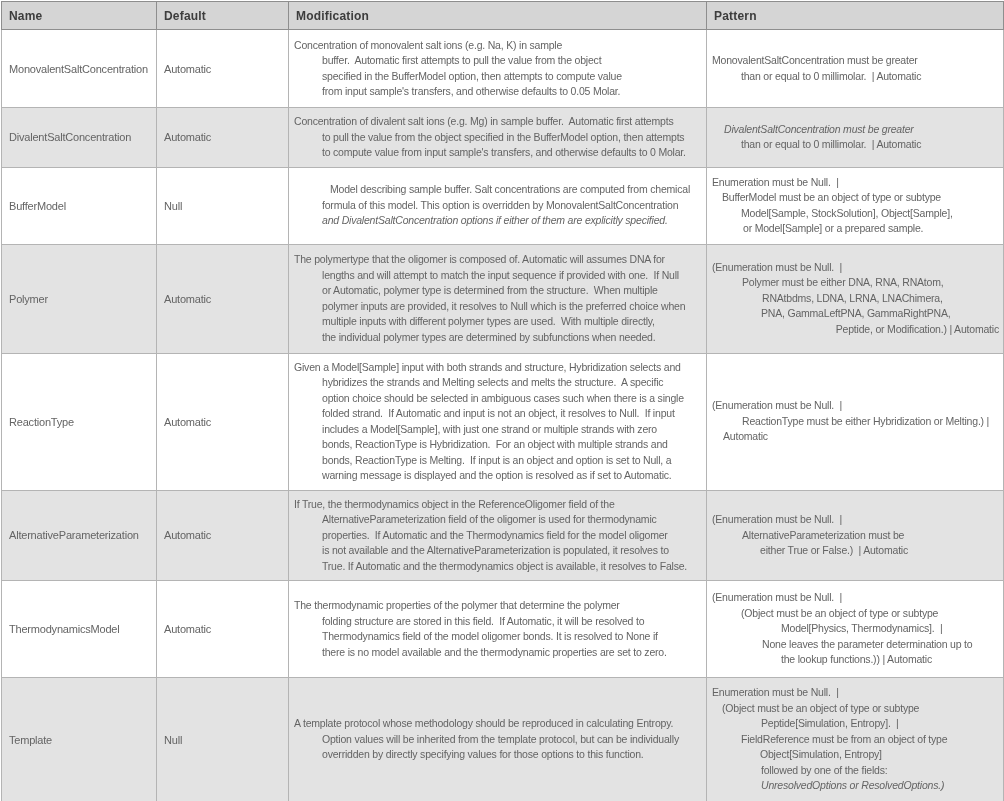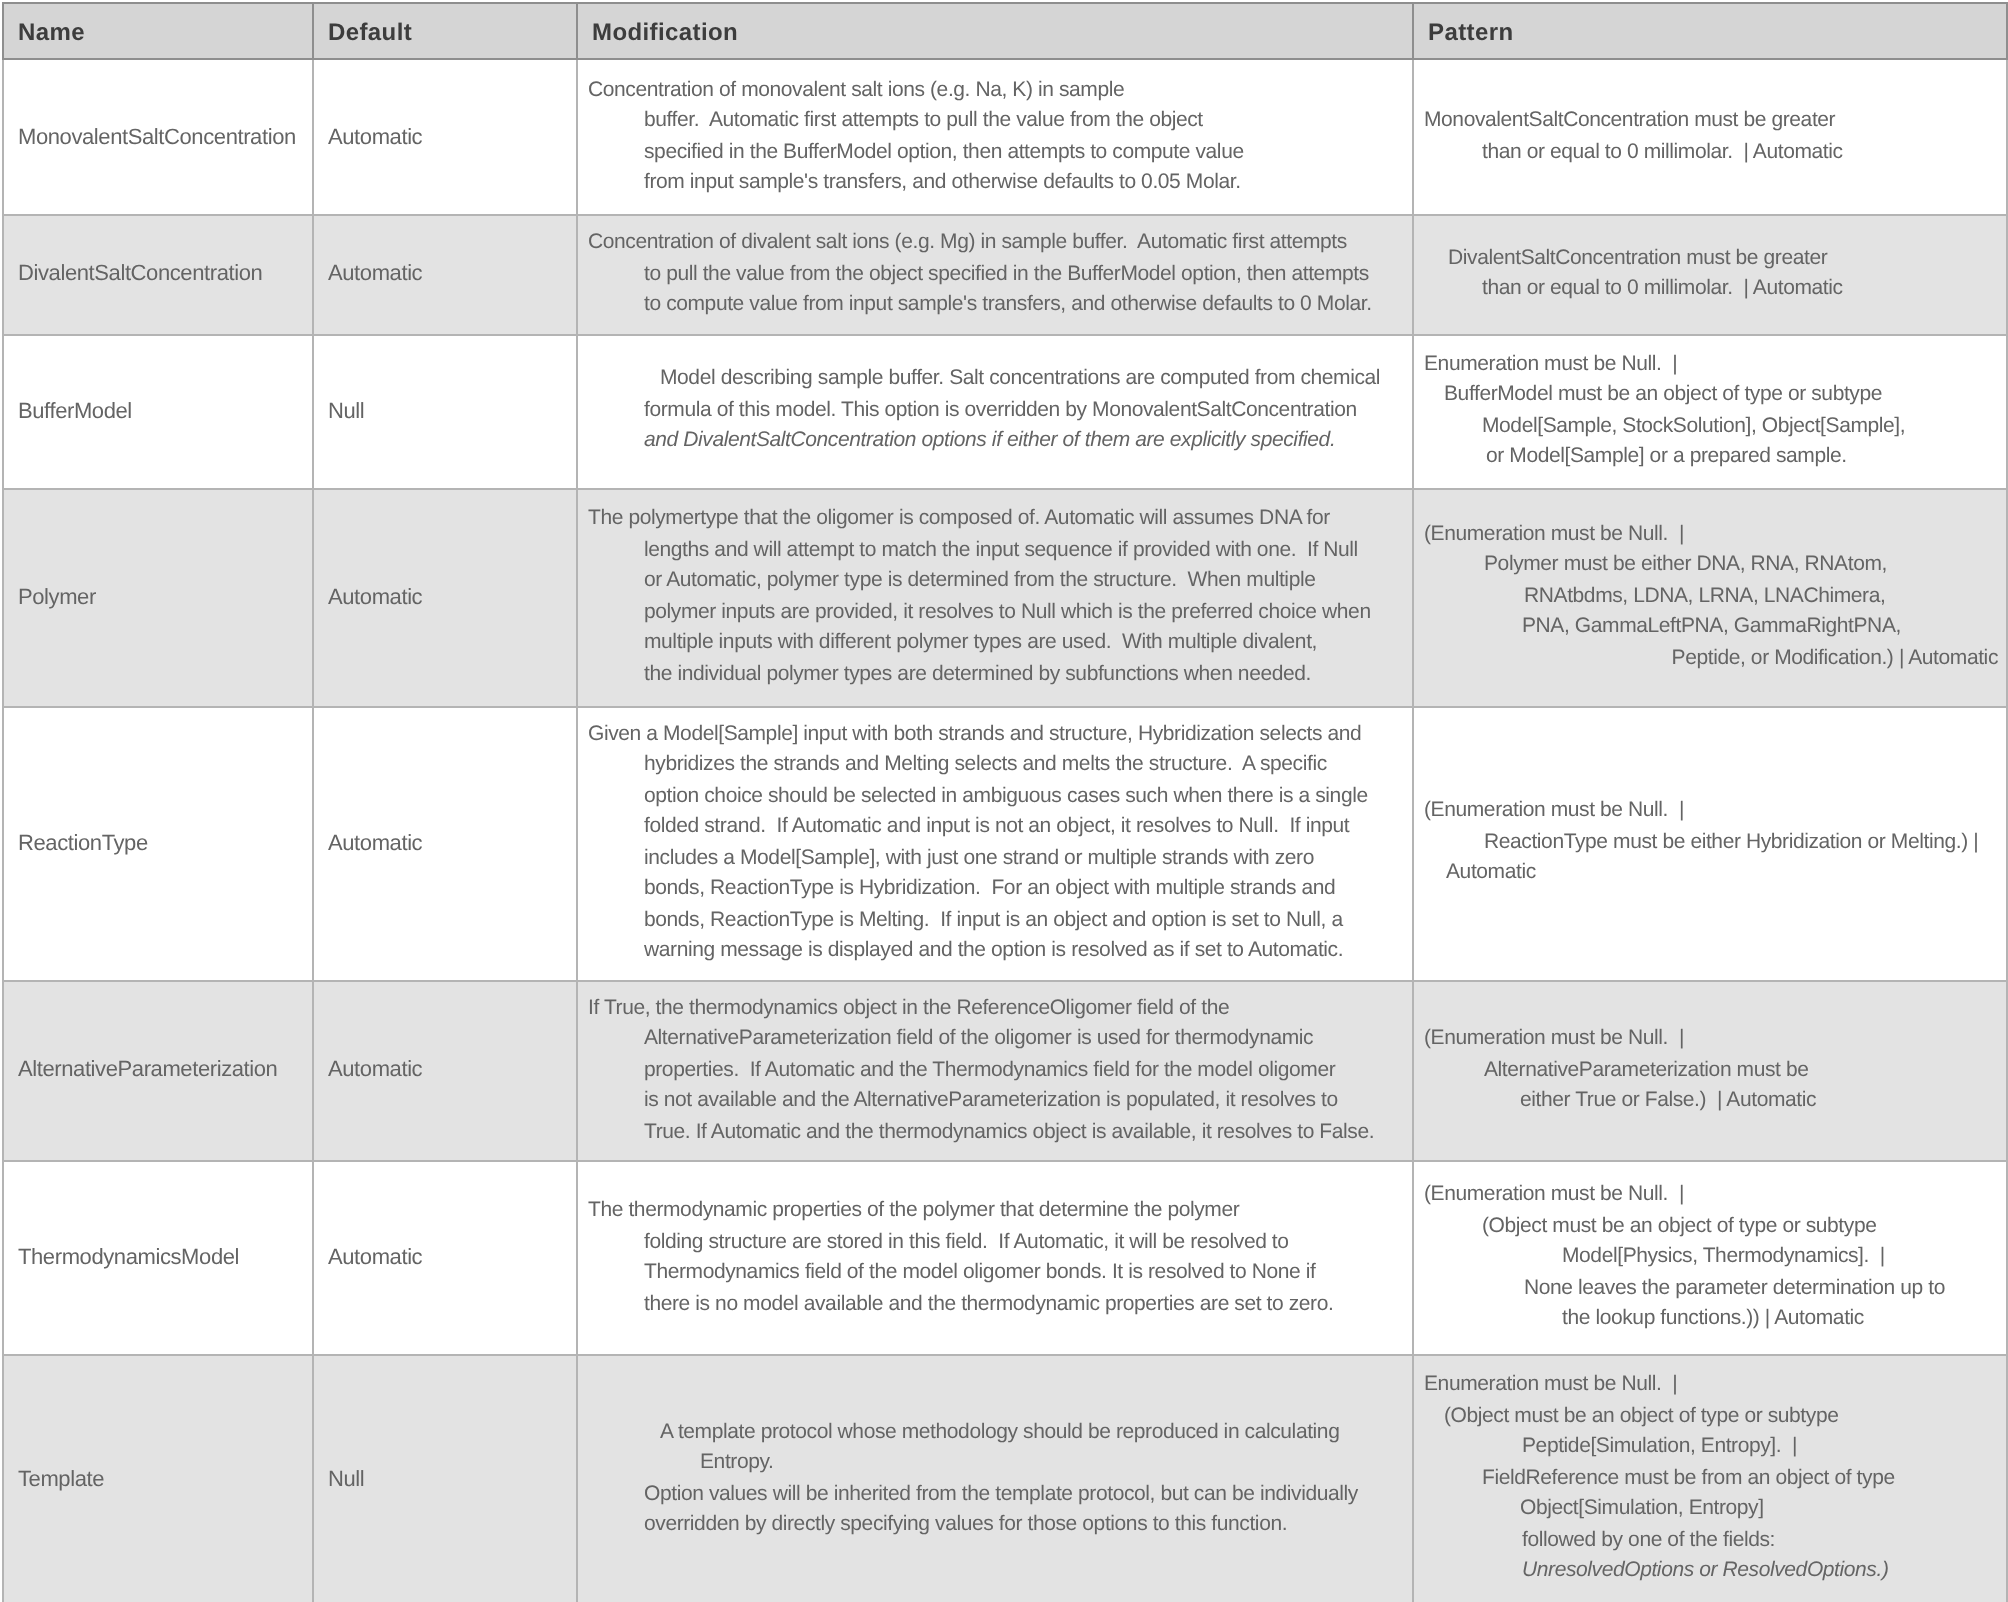--- a/index.html
+++ b/index.html
@@ -90,21 +90,21 @@
       </tr>
       <tr class="row-gray" style="height: 58px;">
         <td class="cell name-cell">DivalentSaltConcentration</td>
         <td class="cell default-cell">Automatic</td>
         <td class="cell desc-cell">
           <div class="line" style="padding-left: 20px; text-indent: -20px;">Concentration of divalent salt ions (e.g. Mg) in sample buffer.  Automatic first attempts</div>
           <div class="line" style="padding-left: 48px; text-indent: -20px;">to pull the value from the object specified in the BufferModel option, then attempts</div>
           <div class="line" style="padding-left: 48px; text-indent: -20px;">to compute value from input sample's transfers, and otherwise defaults to 0 Molar.</div>
         </td>
         <td class="cell pattern-cell">
-          <div class="line" style="padding-left: 32px; text-indent: -20px;">DivalentSaltConcentration must be greater</div>
+          <div class="line" style="padding-left: 32px; text-indent: -20px; font-style: italic;">DivalentSaltConcentration must be greater</div>
           <div class="line" style="padding-left: 49px; text-indent: -20px;">than or equal to 0 millimolar.  | Automatic</div>
         </td>
       </tr>
       <tr class="row-white" style="height: 77px;">
         <td class="cell name-cell">BufferModel</td>
         <td class="cell default-cell">Null</td>
         <td class="cell desc-cell">
           <div class="line" style="padding-left: 20px; text-indent: -20px; margin-left: 36px;">Model describing sample buffer. Salt concentrations are computed from chemical</div>
           <div class="line" style="padding-left: 48px; text-indent: -20px;">formula of this model. This option is overridden by MonovalentSaltConcentration</div>
           <div class="line" style="padding-left: 48px; text-indent: -20px; font-style: italic;">and DivalentSaltConcentration options if either of them are explicitly specified.</div>
@@ -117,21 +117,21 @@
         </td>
       </tr>
       <tr class="row-gray" style="height: 109px;">
         <td class="cell name-cell">Polymer</td>
         <td class="cell default-cell">Automatic</td>
         <td class="cell desc-cell">
           <div class="line" style="padding-left: 20px; text-indent: -20px;">The polymertype that the oligomer is composed of. Automatic will assumes DNA for</div>
           <div class="line" style="padding-left: 48px; text-indent: -20px;">lengths and will attempt to match the input sequence if provided with one.  If Null</div>
           <div class="line" style="padding-left: 48px; text-indent: -20px;">or Automatic, polymer type is determined from the structure.  When multiple</div>
           <div class="line" style="padding-left: 48px; text-indent: -20px;">polymer inputs are provided, it resolves to Null which is the preferred choice when</div>
-          <div class="line" style="padding-left: 48px; text-indent: -20px;">multiple inputs with different polymer types are used.  With multiple divalent,</div>
+          <div class="line" style="padding-left: 48px; text-indent: -20px;">multiple inputs with different polymer types are used.  With multiple directly,</div>
           <div class="line" style="padding-left: 48px; text-indent: -20px;">the individual polymer types are determined by subfunctions when needed.</div>
         </td>
         <td class="cell pattern-cell">
           <div class="line" style="padding-left: 20px; text-indent: -20px;">(Enumeration must be Null.  |</div>
           <div class="line" style="padding-left: 50px; text-indent: -20px;">Polymer must be either DNA, RNA, RNAtom,</div>
           <div class="line" style="padding-left: 70px; text-indent: -20px;">RNAtbdms, LDNA, LRNA, LNAChimera,</div>
           <div class="line" style="padding-left: 69px; text-indent: -20px;">PNA, GammaLeftPNA, GammaRightPNA,</div>
           <div class="line" style="padding-left: 69px; text-indent: -20px; text-align: right;">Peptide, or Modification.) | Automatic</div>
         </td>
       </tr>
@@ -184,21 +184,21 @@
           <div class="line" style="padding-left: 49px; text-indent: -20px;">(Object must be an object of type or subtype</div>
           <div class="line" style="padding-left: 89px; text-indent: -20px;">Model[Physics, Thermodynamics].  |</div>
           <div class="line" style="padding-left: 70px; text-indent: -20px;">None leaves the parameter determination up to</div>
           <div class="line" style="padding-left: 89px; text-indent: -20px;">the lookup functions.)) | Automatic</div>
         </td>
       </tr>
       <tr class="row-gray" style="height: 124px;">
         <td class="cell name-cell">Template</td>
         <td class="cell default-cell">Null</td>
         <td class="cell desc-cell">
-          <div class="line" style="padding-left: 20px; text-indent: -20px; margin-left: 36px;">A template protocol whose methodology should be reproduced in calculating Entropy.</div>
+          <div class="line" style="padding-left: 20px; text-indent: -20px;">A template protocol whose methodology should be reproduced in calculating Entropy.</div>
           <div class="line" style="padding-left: 48px; text-indent: -20px;">Option values will be inherited from the template protocol, but can be individually</div>
           <div class="line" style="padding-left: 48px; text-indent: -20px;">overridden by directly specifying values for those options to this function.</div>
         </td>
         <td class="cell pattern-cell">
           <div class="line" style="padding-left: 20px; text-indent: -20px;">Enumeration must be Null.  |</div>
           <div class="line" style="padding-left: 30px; text-indent: -20px;">(Object must be an object of type or subtype</div>
           <div class="line" style="padding-left: 69px; text-indent: -20px;">Peptide[Simulation, Entropy].  |</div>
           <div class="line" style="padding-left: 49px; text-indent: -20px;">FieldReference must be from an object of type</div>
           <div class="line" style="padding-left: 68px; text-indent: -20px;">Object[Simulation, Entropy]</div>
           <div class="line" style="padding-left: 69px; text-indent: -20px;">followed by one of the fields:</div>

